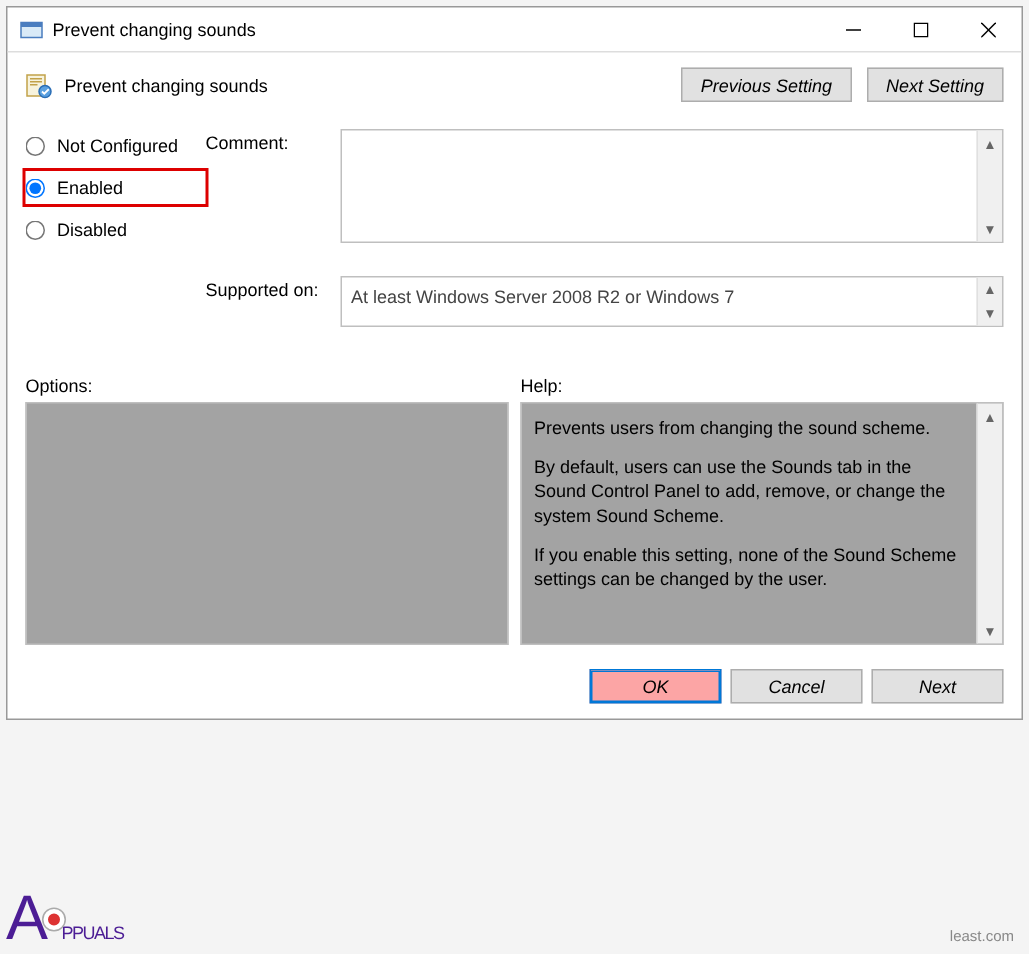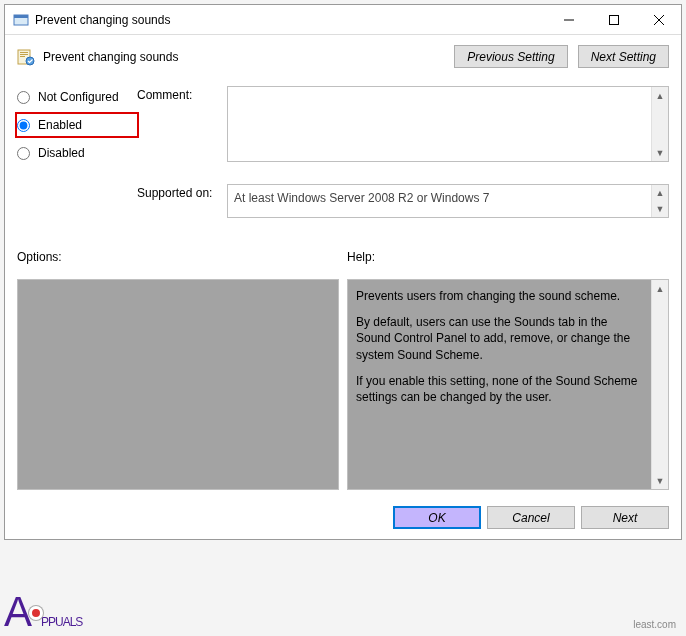--- a/index.html
+++ b/index.html
@@ -1,41 +1,41 @@
 <!DOCTYPE html>
 <html><head>
   <meta charset="utf-8">
   <style>
     * { box-sizing: border-box; font-family: "Segoe UI", Tahoma, sans-serif; font-size: 12px; }
     body { margin: 0; background: #f4f4f4; padding: 4px; }
-    .window { width: 678px; height: 536px; background: #fff; border: 1px solid #999; display: flex; flex-direction: column; }
+    .window { width: 678px; height: 476px; background: #fff; border: 1px solid #999; display: flex; flex-direction: column; }
     .titlebar { height: 30px; display: flex; align-items: center; padding: 0 0 0 8px; border-bottom: 1px solid #ddd; }
     .titlebar .icon { width: 16px; height: 16px; margin-right: 6px; display: flex; align-items: center; justify-content: center; }
     .titlebar .title { flex: 1; }
     .winbtn { width: 45px; height: 29px; display: flex; align-items: center; justify-content: center; cursor: default; }
     .body { flex: 1; padding: 10px 12px 8px 12px; display: flex; flex-direction: column; }
     .hdr { display: flex; align-items: center; margin-bottom: 18px; }
     .hdr .icon { width: 18px; height: 18px; margin-right: 8px; }
     .hdr .name { flex: 1; }
     .navbtns { display: flex; gap: 10px; }
     .btn { min-width: 88px; height: 23px; border: 1px solid #adadad; background: #e1e1e1; padding: 0 12px; display: inline-flex; align-items: center; justify-content: center; cursor: default; font-style: italic; }
-    .btn.primary { border-color: #0078d7; background: #c4b5fd; box-shadow: inset 0 0 0 1px #0078d7; }
+    .btn.primary { border-color: #0078d7; background: #fca5a5; box-shadow: inset 0 0 0 1px #0078d7; }
     .row { display: flex; margin-bottom: 22px; }
     .left-col { width: 120px; padding-top: 2px; }
     .radios { display: flex; flex-direction: column; gap: 8px; width: 120px; }
     .radio { display: flex; align-items: center; gap: 4px; padding: 2px 4px 2px 0; }
     .radio input { margin: 0 4px 0 0; }
     .highlight { border: 2px solid #d00; padding: 2px 2px 2px 0; margin: -2px -2px -2px -2px; }
     .lbl-right { width: 90px; padding-top: 2px; }
     .textarea { flex: 1; border: 1px solid #bfbfbf; background: #fff; padding: 4px; min-height: 54px; position: relative; }
     .textarea.supported { min-height: 34px; color: #444; padding: 6px 24px 6px 6px; }
     .scroll-arrows { position: absolute; right: 0; top: 0; bottom: 0; width: 17px; background: #f0f0f0; border-left: 1px solid #e0e0e0; display: flex; flex-direction: column; justify-content: space-between; }
     .scroll-arrows span { height: 17px; display: flex; align-items: center; justify-content: center; color: #666; font-size: 9px; }
     .lower { display: flex; gap: 8px; margin-top: 10px; flex: 1; }
-    .panel { flex: 1; display: flex; flex-direction: column; gap: 11px; }
+    .panel { flex: 1; display: flex; flex-direction: column; }
     .panel-label { margin-bottom: 4px; }
     .panel-box { flex: 1; border: 1px solid #bfbfbf; background: #a3a3a3; position: relative; }
     .help-content { padding: 8px 24px 8px 8px; line-height: 1.35; }
     .help-content p { margin: 0 0 10px 0; }
     .footer { display: flex; justify-content: flex-end; gap: 6px; padding: 8px 12px 10px 12px; border-top: none; }
     .watermark { position: fixed; bottom: 6px; right: 10px; font-size: 10px; color: #888; }
     .brand { position: fixed; bottom: 0; left: 0; font-family: Arial, sans-serif; font-size: 42px; font-weight: 300; color: #4c1d95; padding: 0 0 0 4px; letter-spacing: -1px; pointer-events: none; }
     .brand .pin { display:inline-block; width:14px; height:14px; background:#d33; border-radius:50%; border:3px solid #fff; box-shadow:0 0 0 1px #aaa; margin: 0 -2px; vertical-align: middle; position:relative; top:-2px;}
     svg { display: block; }
   </style>

